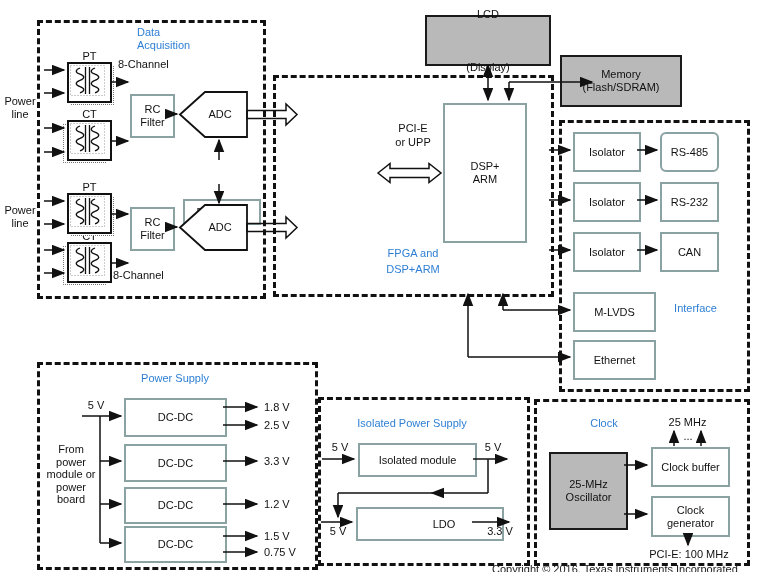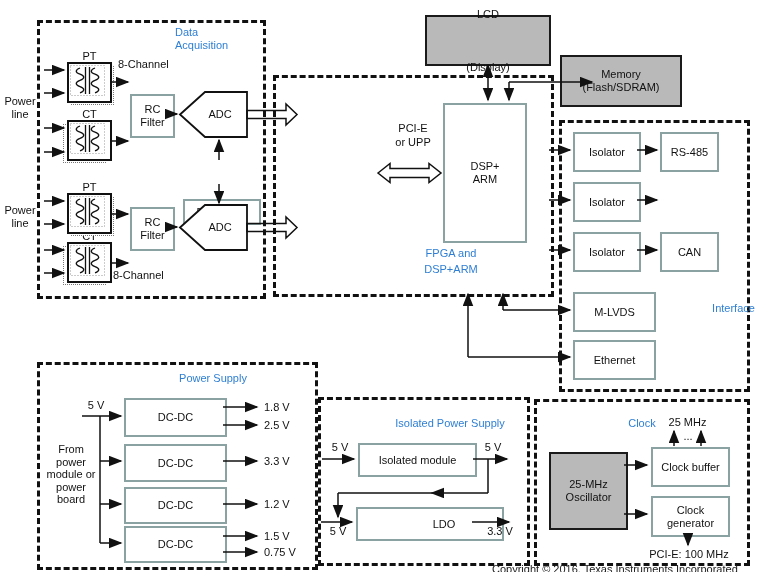--- a/index.html
+++ b/index.html
@@ -7,21 +7,21 @@
         font-family:"Liberation Sans", sans-serif;color:#111;}
   .dashed{position:absolute;border:3px dashed #111;}
   .blk{position:absolute;background:#fff;border:2px solid #8aa2a2;display:flex;
        flex-direction:column;align-items:center;justify-content:center;
        font-size:11px;line-height:13px;text-align:left;color:#111;}
   .gblk{position:absolute;background:#b9b9b9;border:2px solid #1a1a1a;display:flex;
         flex-direction:column;align-items:center;justify-content:center;
         font-size:11px;line-height:13px;text-align:center;color:#111;}
   .lbl{position:absolute;font-size:11px;line-height:12.5px;text-align:center;color:#111;}
   .tl{text-align:left;}
-  .blue{color:#2e7fd4;margin-left:38px;}
+  .blue{color:#2e7fd4;}
   .xfmr{position:absolute;width:45px;height:41px;}
   .xsh{position:absolute;width:41px;height:37px;border:1px dotted #777;background:#fff;}
   .shr{left:4px;top:4px;}
   .shl{left:-4px;top:4px;}
   .xbody{position:absolute;left:0;top:0;width:41px;height:37px;border:2px solid #111;background:#fff;}
   svg.wires{position:absolute;left:0;top:0;}
   .foot{position:absolute;font-size:11px;color:#222;}
 </style>
 </head>
 <body>
@@ -137,21 +137,22 @@
     <div>(Display)</div>
   </div>
   <div class="gblk" style="left:560px;top:55px;width:118px;height:48px;">
     <div>Memory</div>
     <div>(Flash/SDRAM)</div>
   </div>
 
   <div class="blk" style="left:573px;top:132px;width:64px;height:36px;">Isolator</div>
   <div class="blk" style="left:573px;top:182px;width:64px;height:36px;">Isolator</div>
   <div class="blk" style="left:573px;top:232px;width:64px;height:36px;">Isolator</div>
-  <div class="blk" style="left:660px;top:132px;width:55px;height:36px;">RS-485</div>
+  <div class="blk" style="left:660px;top:132px;width:55px;height:36px;border-radius:6px;">RS-485</div>
+  <div class="blk" style="left:660px;top:182px;width:55px;height:36px;">RS-232</div>
   <div class="blk" style="left:660px;top:232px;width:55px;height:36px;">CAN</div>
   <div class="blk" style="left:573px;top:292px;width:79px;height:36px;">M-LVDS</div>
   <div class="blk" style="left:573px;top:340px;width:79px;height:36px;">Ethernet</div>
 
   <div class="lbl" style="left:84px;top:399px;width:24px;">5 V</div>
   <div class="lbl" style="left:40px;top:443px;width:62px;">
     <div>From</div>
     <div>power</div>
     <div>module or</div>
     <div>power</div>

